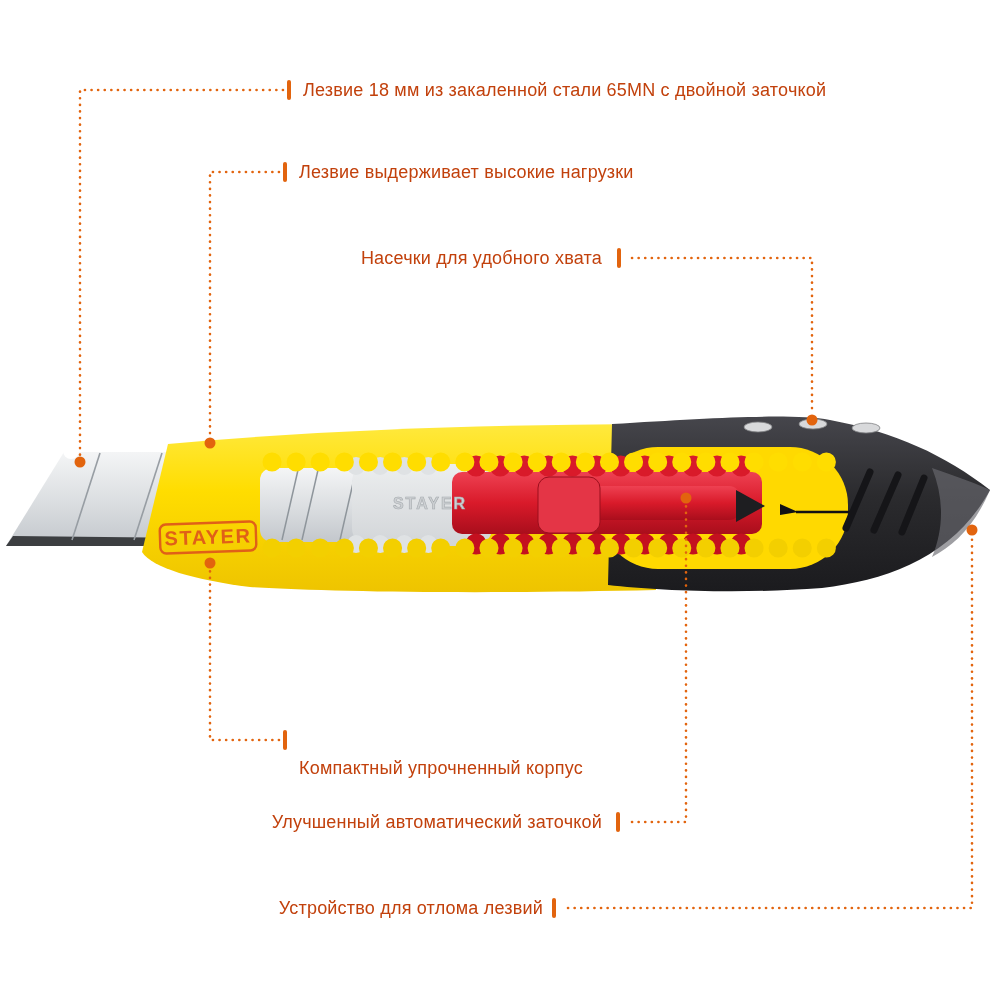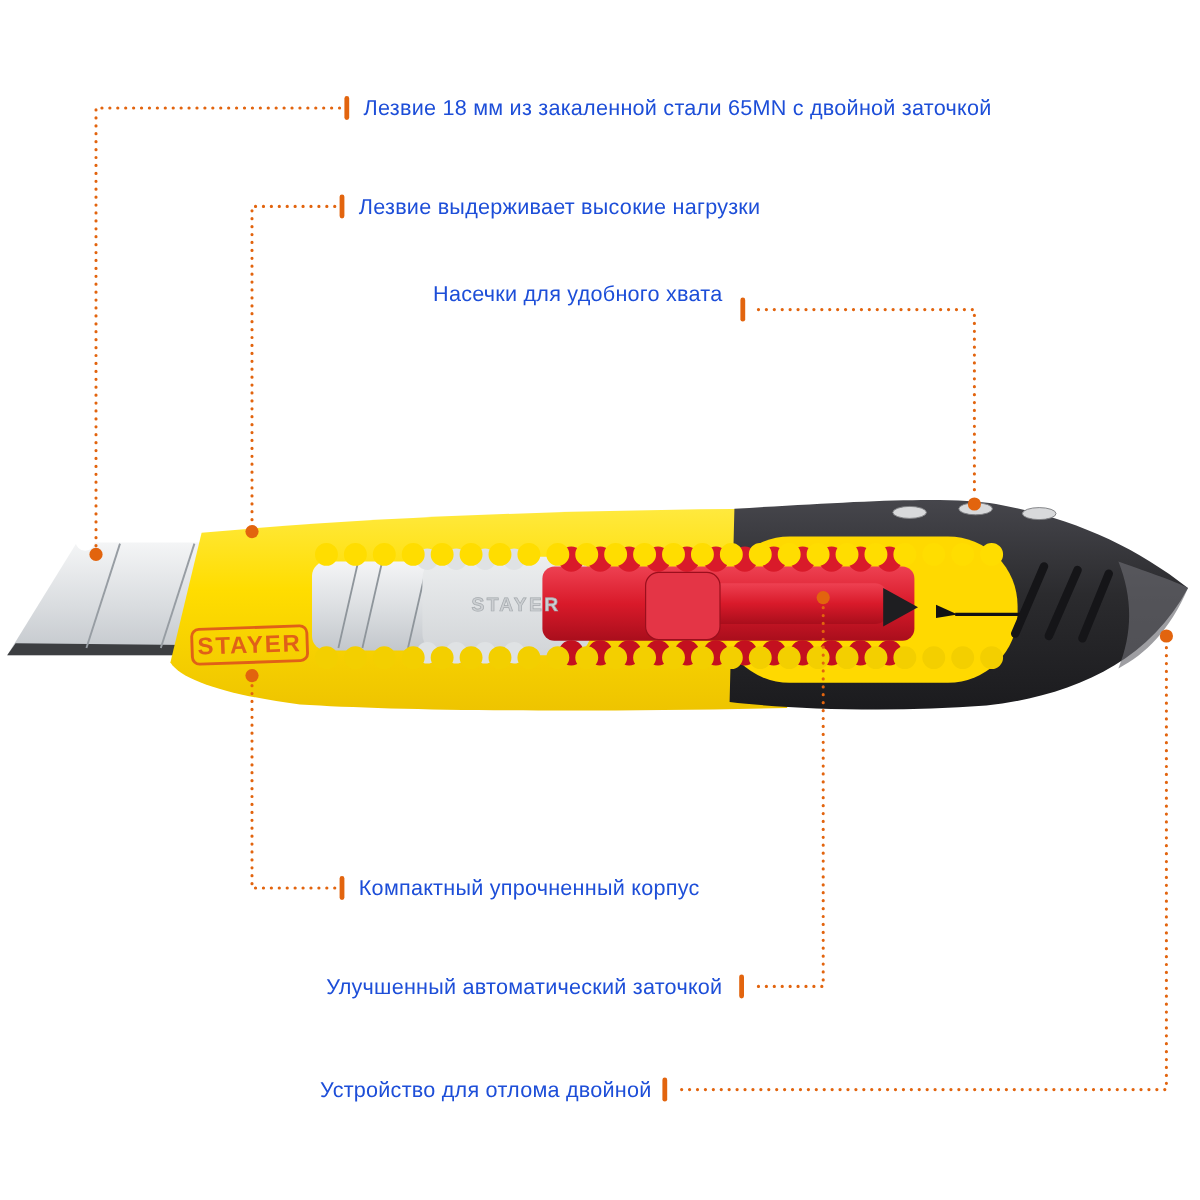--- a/index.html
+++ b/index.html
@@ -3,21 +3,21 @@
 <meta charset="utf-8">
 <style>
   html,body{margin:0;padding:0;background:#ffffff;}
   #canvas{
     position:relative;width:1000px;height:1000px;background:#ffffff;overflow:hidden;
     font-family:"Liberation Sans","DejaVu Sans",sans-serif;
   }
   #knife-svg{position:absolute;left:0;top:0;width:1000px;height:1000px;}
   .callout-text{
     position:absolute;white-space:nowrap;font-size:18px;line-height:24px;
-    color:#1d4ed8;letter-spacing:0.2px;
+    color:#c2410c;letter-spacing:0.2px;
   }
   .callout-bar{
     position:absolute;width:4px;height:20px;background:#e2640e;border-radius:2px;
   }
 </style>
 </head>
 <body>
 
 <div id="canvas">
 
@@ -124,25 +124,25 @@
       <circle cx="972" cy="530" r="5.5"></circle>
     </g>
   </svg>
 
   <div class="callout-bar" style="left:287px;top:80px;"></div>
   <div class="callout-text" style="left:303px;top:78px;">Лезвие 18 мм из закаленной стали 65MN с двойной заточкой</div>
 
   <div class="callout-bar" style="left:283px;top:162px;"></div>
   <div class="callout-text" style="left:299px;top:160px;">Лезвие выдерживает высокие нагрузки</div>
 
-  <div class="callout-text" style="right:398px;top:233px;text-align:right;">Насечки для удобного хвата</div>
+  <div class="callout-text" style="right:398px;top:246px;text-align:right;">Насечки для удобного хвата</div>
   <div class="callout-bar" style="left:617px;top:248px;"></div>
 
   <div class="callout-bar" style="left:283px;top:730px;"></div>
-  <div class="callout-text" style="left:299px;top:728px;">Компактный упрочненный корпус</div>
+  <div class="callout-text" style="left:299px;top:756px;">Компактный упрочненный корпус</div>
 
   <div class="callout-text" style="right:398px;top:810px;">Улучшенный автоматический заточкой</div>
   <div class="callout-bar" style="left:616px;top:812px;"></div>
 
-  <div class="callout-text" style="right:457px;top:896px;">Устройство для отлома двойной</div>
+  <div class="callout-text" style="right:457px;top:896px;">Устройство для отлома лезвий</div>
   <div class="callout-bar" style="left:552px;top:898px;"></div>
 
 </div>
 
 </body></html>

